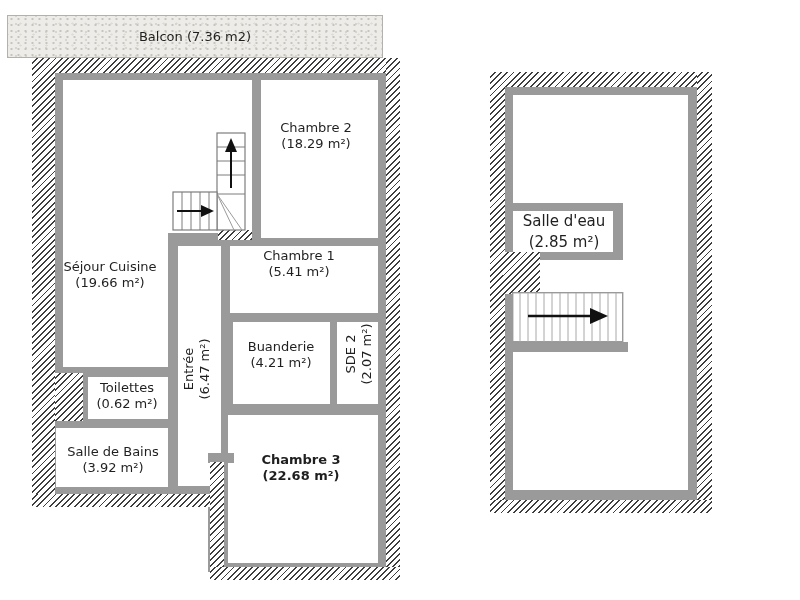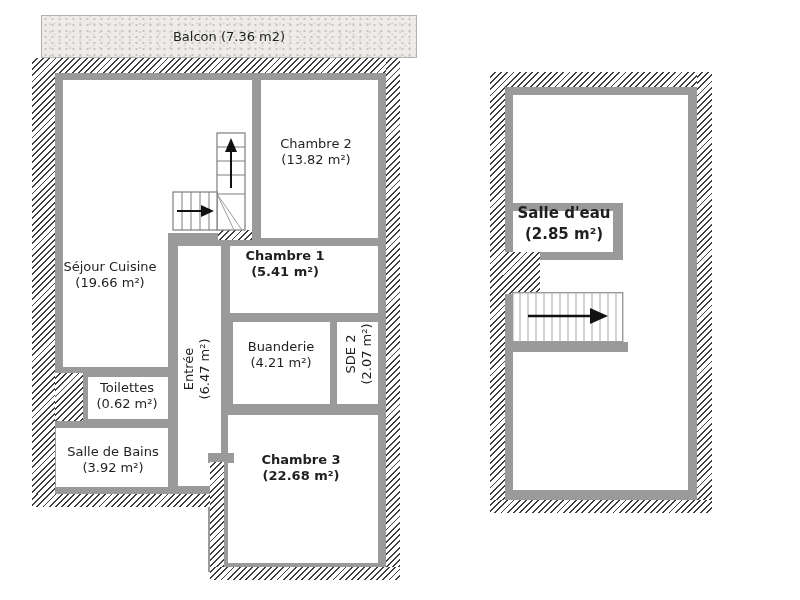--- a/index.html
+++ b/index.html
@@ -27,21 +27,21 @@
   .balcony .lbl{position:static;transform:none;}
   svg{position:absolute;display:block;}
 </style>
 </head>
 <body>
 
 <div id="stage">
 
   <div>
 
-    <div class="balcony" style="left:41px;top:15px;width:374px;height:41px;">
+    <div class="balcony" style="left:7px;top:15px;width:374px;height:41px;">
       <div class="lbl">Balcon (7.36 m2)</div>
     </div>
 
     <div class="gray" style="left:50px;top:71px;width:336px;height:423px;"></div>
     <div class="gray" style="left:208px;top:405px;width:178px;height:167px;"></div>
 
     <div class="room" style="left:63px;top:80px;width:189px;height:153px;"></div>
     <div class="room" style="left:63px;top:80px;width:105px;height:287px;"></div>
     <div class="room" style="left:261px;top:80px;width:117px;height:158px;"></div>
     <div class="room" style="left:230px;top:246px;width:148px;height:67px;"></div>
@@ -83,25 +83,25 @@
       <g>
         <line x1="9" y1="83" x2="36" y2="83" stroke="#111111" stroke-width="2"></line>
         <polygon points="46,83 33,77 33,89" fill="#111111"></polygon>
       </g>
     </svg>
 
     <div class="lbl" style="left:110px;top:275px;">
       <div>Séjour Cuisine</div>
       <div>(19.66 m²)</div>
     </div>
-    <div class="lbl" style="left:316px;top:152px;text-align:center;">
+    <div class="lbl" style="left:316px;top:136px;text-align:center;">
       <div>Chambre 2</div>
-      <div>(13.82 m²)</div>
+      <div>(18.29 m²)</div>
     </div>
-    <div class="lbl" style="left:285px;top:264px;font-weight:bold;">
+    <div class="lbl" style="left:299px;top:264px;">
       <div>Chambre 1</div>
       <div>(5.41 m²)</div>
     </div>
     <div class="lbl rot" style="left:197px;top:369px;">
       <div>Entrée</div>
       <div>(6.47 m²)</div>
     </div>
     <div class="lbl" style="left:281px;top:355px;">
       <div>Buanderie</div>
       <div>(4.21 m²)</div>
@@ -157,21 +157,21 @@
         <line x1="88" y1="1" x2="88" y2="50"></line>
           <line x1="96" y1="1" x2="96" y2="50"></line>
         <line x1="104" y1="1" x2="104" y2="50"></line>
       </g>
       <g>
         <line x1="16" y1="24" x2="82" y2="24" stroke="#111111" stroke-width="2.4"></line>
         <polygon points="96,24 78,16 78,32" fill="#111111"></polygon>
       </g>
     </svg>
 
-    <div class="lbl big" style="left:564px;top:224px;font-weight:bold;">
+    <div class="lbl big" style="left:564px;top:232px;">
       <div>Salle d'eau</div>
       <div>(2.85 m²)</div>
     </div>
     <div class="lbl big" style="left:599px;top:419px;">
     </div>
   </div>
 
 </div>
 
 </body></html>

